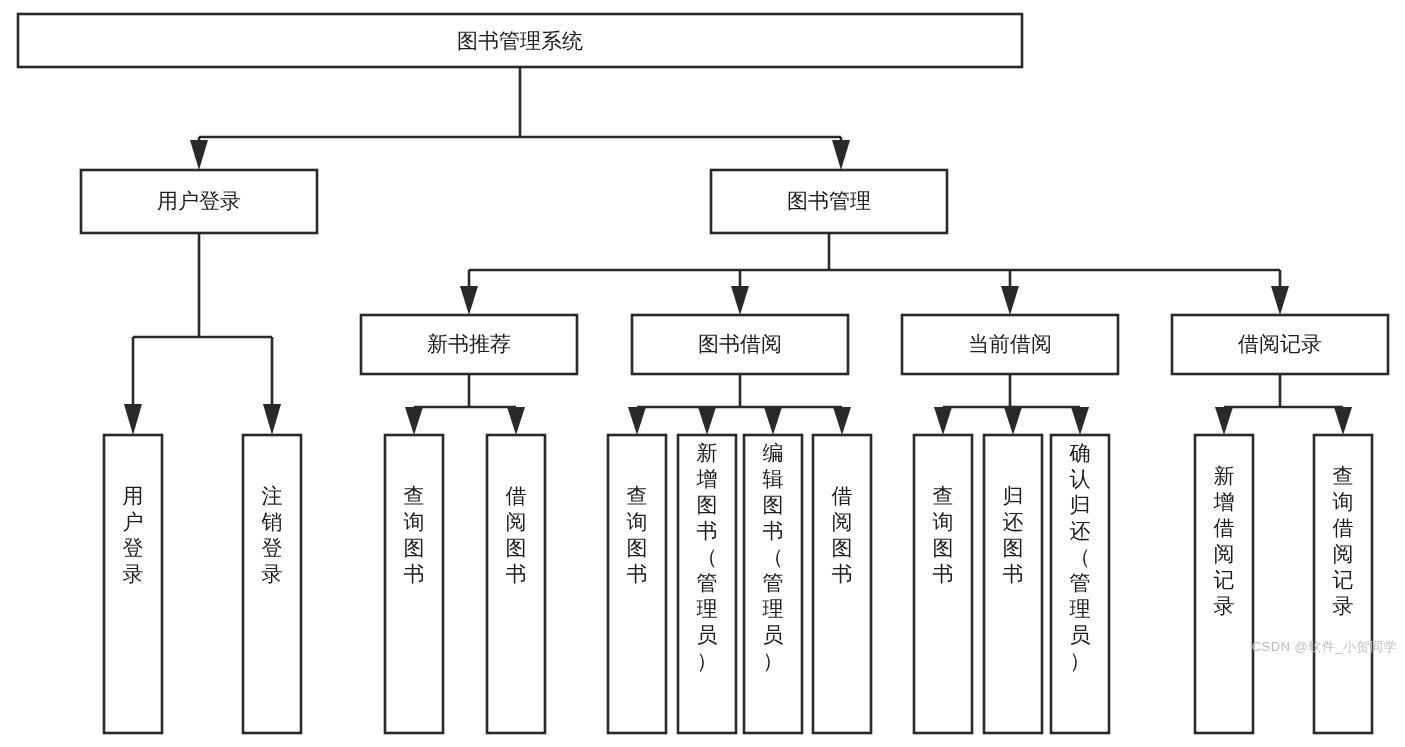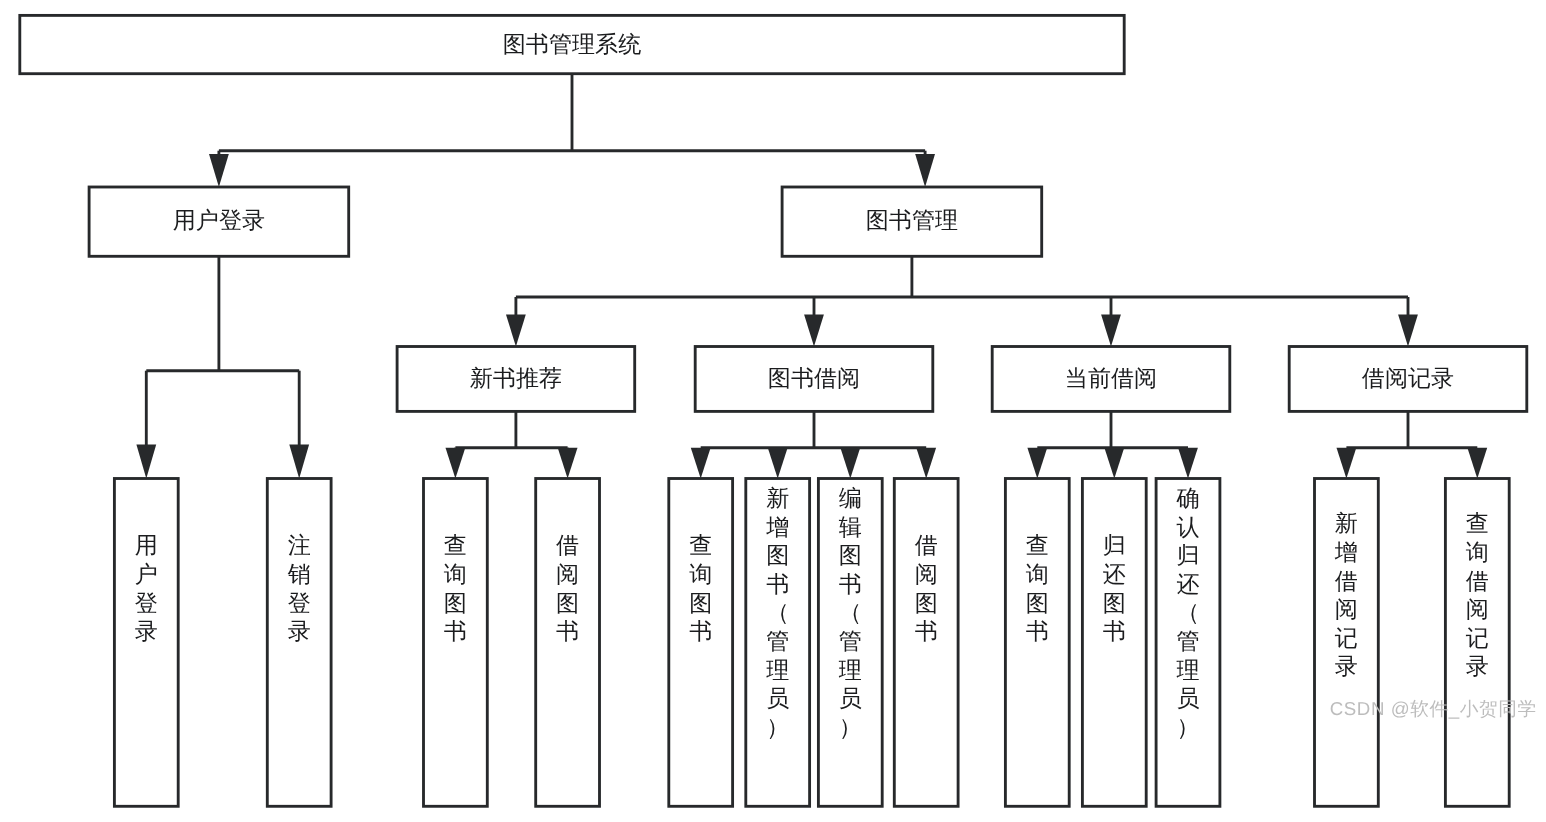--- a/index.html
+++ b/index.html
@@ -53,21 +53,21 @@
   }
   .arrow-head {
     fill: #27292b;
     stroke: none;
   }
   .watermark {
     position: absolute;
     right: 8px;
     bottom: 4px;
     font-family: "Liberation Sans", "DejaVu Sans", sans-serif;
-    font-size: 17px;
+    font-size: 13px;
     color: #bdbdbd;
     letter-spacing: 0.5px;
     white-space: nowrap;
     user-select: none;
   }
 </style>
 </head>
 <body>
 
 <div id="diagram-root">

